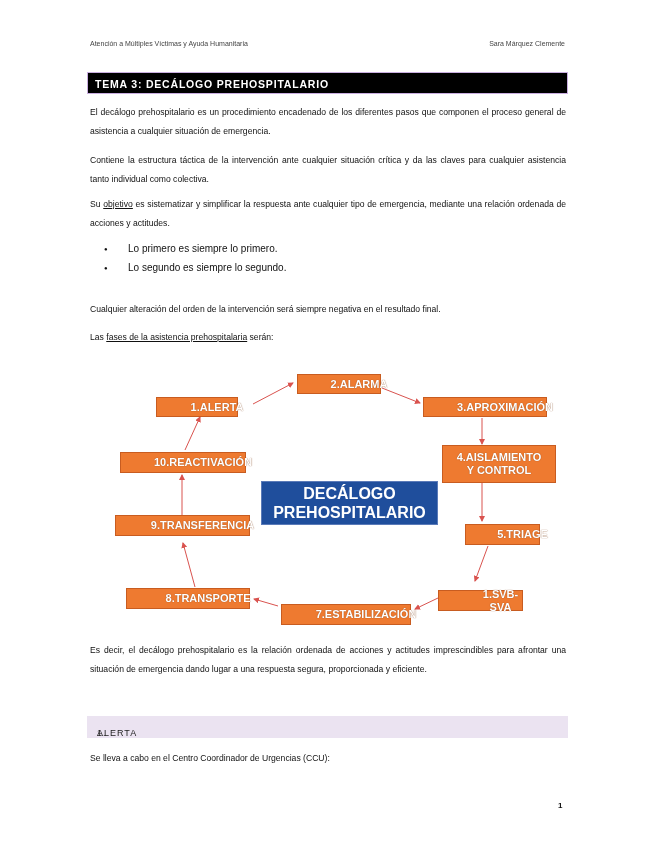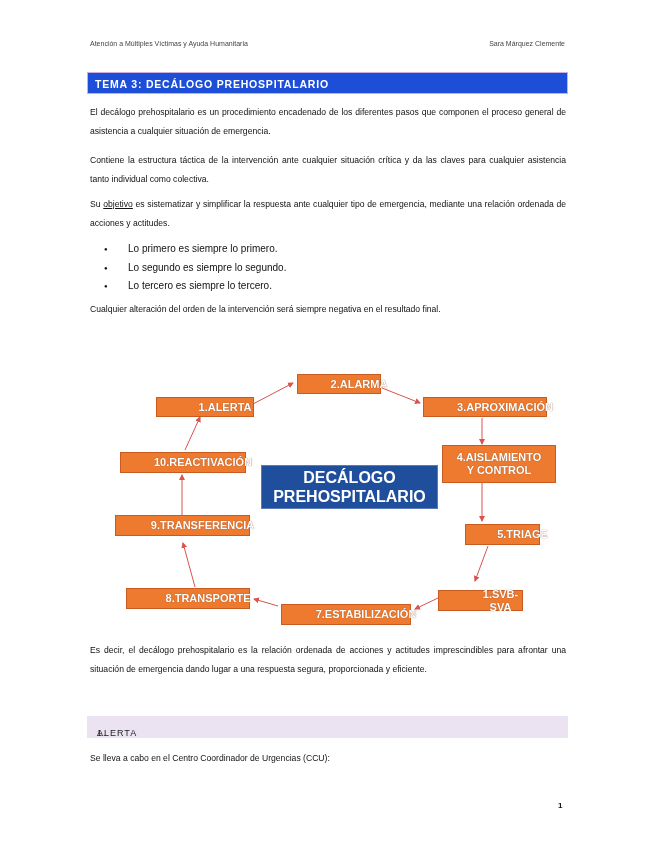--- a/index.html
+++ b/index.html
@@ -2,30 +2,30 @@
 <html><head>
 <meta charset="utf-8">
 <style>
   * { box-sizing: border-box; margin: 0; padding: 0; }
   html, body { width: 655px; height: 848px; background: #ffffff; overflow: hidden; }
   body { font-family: "Liberation Sans", sans-serif; color: #111; position: relative; }
   .page { position: absolute; left: 0; top: 0; width: 655px; height: 848px; }
   .hdr { position: absolute; top: 40px; font-size: 7px; color: #444; }
   .hdr.left { left: 90px; }
   .hdr.right { right: 90px; }
-  .title-bar { position: absolute; left: 87px; top: 72px; width: 481px; height: 22px; background: #1d4ed8; border: 1px solid #c9aee0; }
+  .title-bar { position: absolute; left: 87px; top: 72px; width: 481px; height: 22px; background: #000000; border: 1px solid #c9aee0; }
   .title-bar span { position: absolute; left: 7px; top: 5px; color: #fff; font-weight: bold; font-size: 10.5px; letter-spacing: 0.8px; }
   .p { position: absolute; left: 90px; width: 476px; font-size: 8.6px; line-height: 18.5px; text-align: justify; color: #111; }
   .p u { text-decoration: underline; }
   .bullets { position: absolute; left: 104px; top: 240px; font-size: 10px; line-height: 18.5px; list-style: none; }
   .bullets li { position: relative; padding-left: 24px; }
   .bullets li::before { content: "\25CF"; position: absolute; left: 0; top: 0; font-size: 6px; }
   .diagram { position: absolute; left: 110px; top: 365px; width: 450px; height: 255px; }
   .box { position: absolute; background: #ee7a30; border: 1.5px solid #c85c20; color: #fff; font-weight: bold; font-size: 11px; text-align: center; display: flex; align-items: center; justify-content: center; line-height: 13px; text-shadow: 0 0 1px #7a3a10; padding-left: 40px; }
-  .center-box { position: absolute; background: #1f4e9c; border: 1.5px solid #5a7ab8; color: #fff; font-weight: bold; font-size: 16px; line-height: 19px; text-align: center; display: flex; align-items: center; justify-content: center; flex-direction: column; }
+  .center-box { position: absolute; background: #1f4e9c; border: 1.5px solid #5a7ab8; color: #fff; font-weight: bold; font-size: 16px; line-height: 19px; text-align: center; display: flex; align-items: center; justify-content: center; flex-direction: column; margin-top: 16px; }
   svg.arrows { position: absolute; left: 0; top: 0; }
   .sec-bar { position: absolute; left: 87px; top: 716px; width: 481px; height: 22px; background: #ebe3f1; }
   .sec-bar span { position: absolute; left: 5px; top: 6px; font-size: 9px; letter-spacing: 1px; color: #222; }
   .pgnum { position: absolute; left: 558px; top: 801px; font-size: 8px; font-weight: bold; }
 </style>
 </head>
 <body>
 
 <div class="page">
   <div class="hdr left">Atención a Múltiples Víctimas y Ayuda Humanitaria</div>
@@ -35,24 +35,24 @@
     <span>TEMA 3: DECÁLOGO PREHOSPITALARIO</span>
   </div>
 
   <p class="p" style="top:103px">El decálogo prehospitalario es un procedimiento encadenado de los diferentes pasos que componen el proceso general de asistencia a cualquier situación de emergencia.</p>
   <p class="p" style="top:151px">Contiene la estructura táctica de la intervención ante cualquier situación crítica y da las claves para cualquier asistencia tanto individual como colectiva.</p>
   <p class="p" style="top:195px"><span>Su </span><u>objetivo</u><span> es sistematizar y simplificar la respuesta ante cualquier tipo de emergencia, mediante una relación ordenada de acciones y actitudes.</span></p>
 
   <ul class="bullets">
     <li>Lo primero es siempre lo primero.</li>
     <li>Lo segundo es siempre lo segundo.</li>
-    <li>Lo tercero es siempre lo tercero.</li>
   </ul>
 
   <p class="p" style="top:300px">Cualquier alteración del orden de la intervención será siempre negativa en el resultado final.</p>
+  <p class="p" style="top:328px"><span>Las </span><u>fases de la asistencia prehospitalaria</u><span> serán:</span></p>
 
   <div class="diagram">
     <svg class="arrows" width="450" height="255">
       <defs>
         <marker id="ah" markerWidth="6" markerHeight="6" refX="5" refY="3" orient="auto">
           <path d="M0,0 L6,3 L0,6 z" fill="#d9534f"></path>
         </marker>
       </defs>
       <g stroke="#d9534f" stroke-width="1" fill="none" marker-end="url(#ah)">
         <line x1="143" y1="39" x2="183" y2="18"></line>
@@ -61,21 +61,21 @@
         <line x1="372" y1="118" x2="372" y2="156"></line>
         <line x1="378" y1="181" x2="365" y2="216"></line>
         <line x1="328" y1="233" x2="305" y2="244"></line>
         <line x1="168" y1="241" x2="144" y2="234"></line>
         <line x1="85" y1="222" x2="73" y2="178"></line>
         <line x1="72" y1="150" x2="72" y2="110"></line>
         <line x1="75" y1="85" x2="90" y2="52"></line>
       </g>
     </svg>
 
-    <div class="box" style="left:46px;top:32px;width:98px;height:20px;">
+    <div class="box" style="left:46px;top:32px;width:82px;height:20px;">
         <span>1.ALERTA</span>
       </div>
     <div class="box" style="left:187px;top:9px;width:84px;height:20px;">
         <span>2.ALARMA</span>
       </div>
     <div class="box" style="left:313px;top:32px;width:124px;height:20px;">
         <span>3.APROXIMACIÓN</span>
       </div>
     <div class="box" style="left:332px;top:80px;width:114px;height:38px;padding:0 16px;">
         <span>4.AISLAMIENTO Y CONTROL</span>

